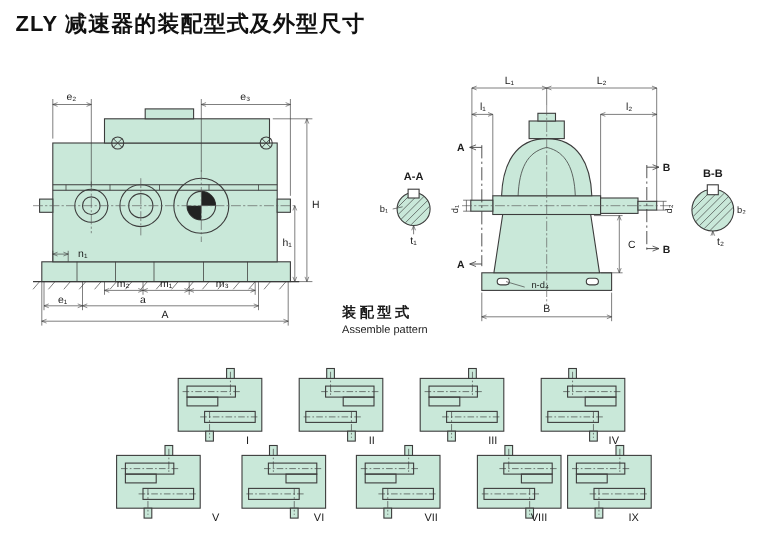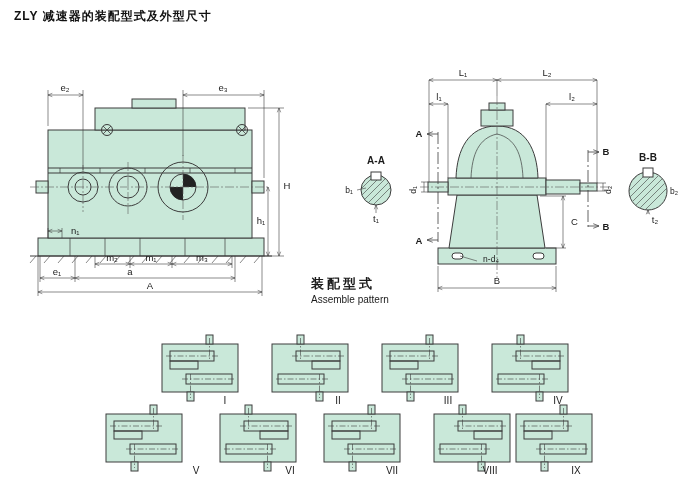--- a/index.html
+++ b/index.html
@@ -1,18 +1,18 @@
 <!DOCTYPE html>
 <html><head>
 <meta charset="utf-8">
 <style>
   html,body{margin:0;padding:0;background:#fff;}
   .stage{position:relative;width:696px;height:495px;background:#ffffff;overflow:hidden;
          font-family:"Liberation Sans",sans-serif;}
-  .title{position:absolute;left:14px;top:8px;font-size:12px;font-weight:bold;
+  .title{position:absolute;left:14px;top:8px;font-size:20px;font-weight:bold;
          letter-spacing:1px;color:#111;white-space:nowrap;}
   svg.drawing{position:absolute;left:0;top:0;}
   svg text{font-family:"Liberation Sans",sans-serif;fill:#1b1b1b;}
 </style>
 </head>
 <body>
 
 <div class="stage">
 
   <div class="title">ZLY 减速器的装配型式及外型尺寸</div>

